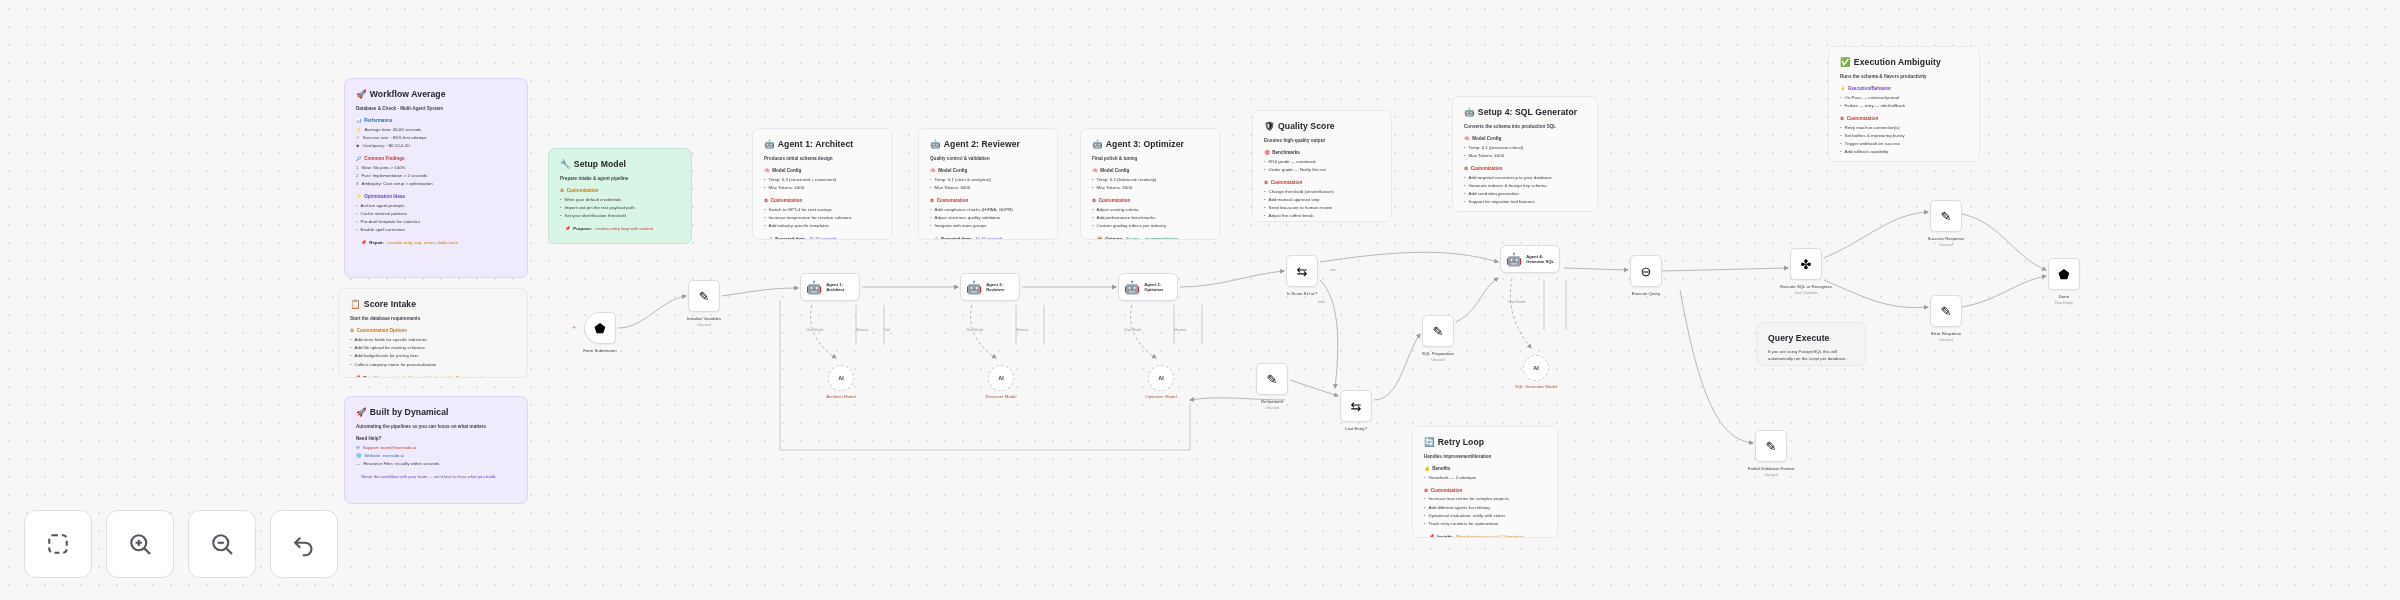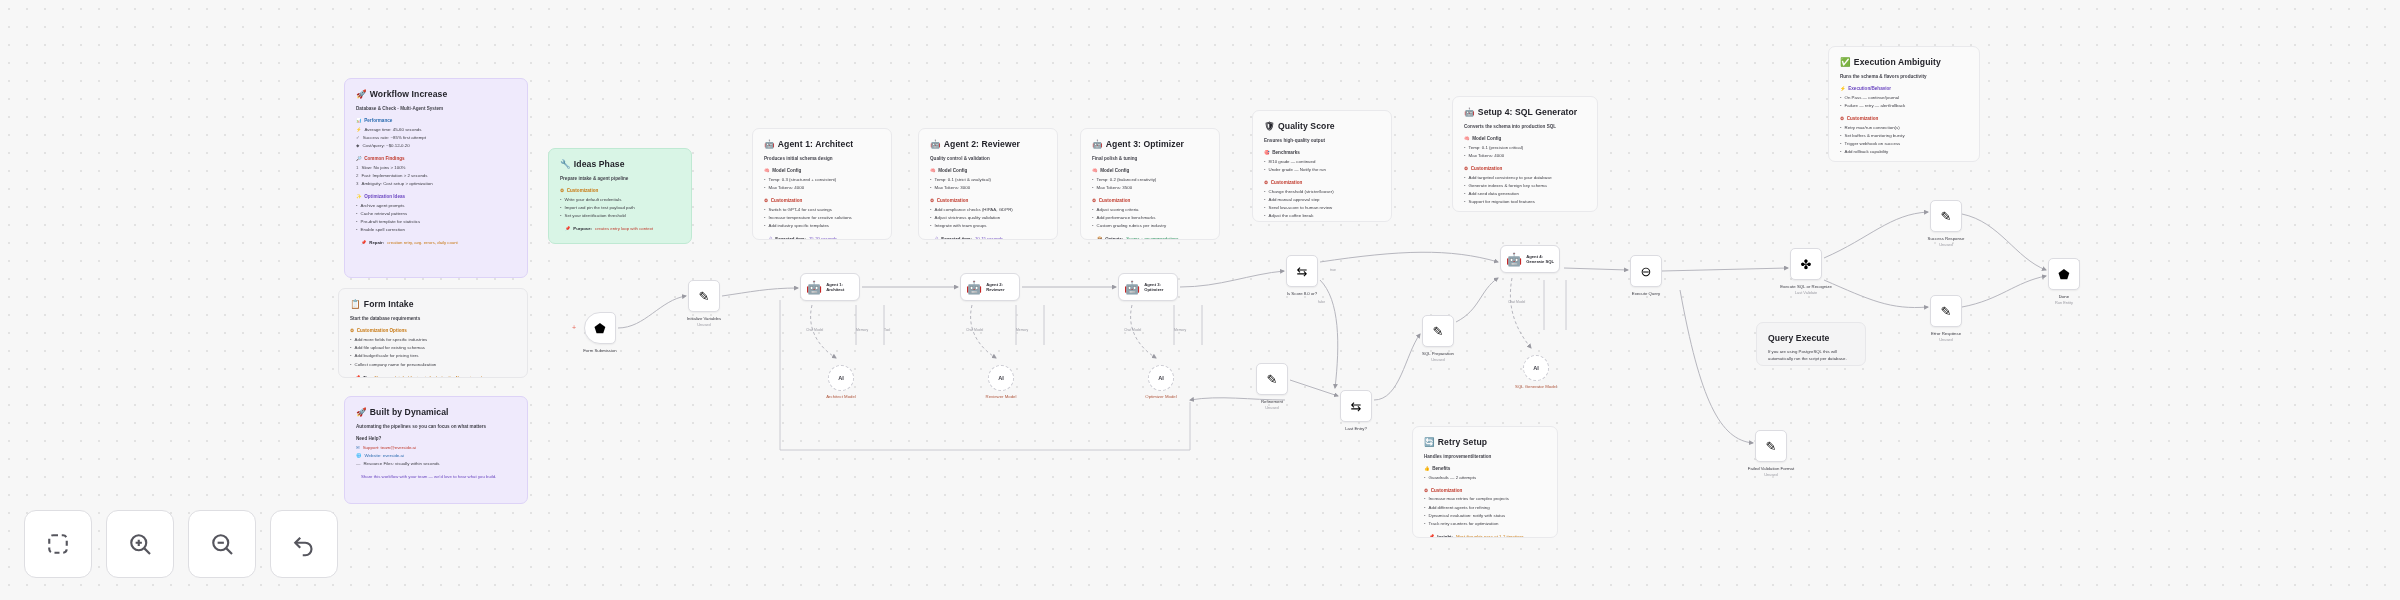--- a/index.html
+++ b/index.html
@@ -132,21 +132,21 @@
       <path d="M856,305 L856,345 M884,305 L884,345"></path>
       <path d="M1016,305 L1016,345 M1044,305 L1044,345"></path>
       <path d="M1174,305 L1174,345 M1202,305 L1202,345"></path>
       <path d="M1544,280 L1544,330 M1566,280 L1566,330"></path>
     </g>
   </svg>
 
   <div class="note purple" style="left:344px; top:78px; width:184px; height:200px;">
     <h3>
       <span>🚀</span>
-      <span>Workflow Increase</span>
+      <span>Workflow Average</span>
     </h3>
     <div class="sub">Database &amp; Check - Multi-Agent System</div>
     <div class="sechead ink-blue">
       <span>📊</span>
       <span>Performance</span>
       </div>
     <ul>
       <li>
           <span class="b">⚡</span>
           <span>Average time: 45-60 seconds</span>
@@ -203,21 +203,21 @@
     <div class="tip ink-orange">
       <span>📌</span>
       <b>Repair:</b>
       <span>creation retry, avg. errors, daily count</span>
     </div>
   </div>
 
   <div class="note plain" style="left:338px; top:288px; width:190px; height:90px;">
     <h3>
       <span>📋</span>
-      <span>Form Intake</span>
+      <span>Score Intake</span>
       </h3>
     <div class="sub">Start the database requirements</div>
     <div class="sechead ink-orange">
       <span>⚙</span>
       <span>Customization Options</span>
       </div>
     <ul>
       <li>
           <span class="b">•</span>
           <span>Add more fields for specific industries</span>
@@ -264,21 +264,21 @@
         </li>
     </ul>
     <div class="tip ink-purple">
       <span>Share this workflow with your team — we'd love to hear what you build.</span>
     </div>
   </div>
 
   <div class="note green" style="left:548px; top:148px; width:144px; height:96px;">
     <h3>
       <span>🔧</span>
-      <span>Ideas Phase</span>
+      <span>Setup Model</span>
       </h3>
     <div class="sub">Prepare intake &amp; agent pipeline</div>
     <div class="sechead ink-orange">
       <span>⚙</span>
       <span>Customization</span>
       </div>
     <ul>
       <li>
           <span class="b">•</span>
           <span>Write your default credentials</span>
@@ -565,21 +565,21 @@
           <span class="b">•</span>
           <span>Add rollback capability</span>
         </li>
     </ul>
 
   </div>
 
   <div class="note white" style="left:1412px; top:426px; width:146px; height:112px;">
     <h3>
       <span>🔄</span>
-      <span>Retry Setup</span>
+      <span>Retry Loop</span>
       </h3>
     <div class="sub">Handles improvement/iteration</div>
     <div class="sechead">
       <span>👍</span>
       <span>Benefits</span>
       </div>
     <ul>
       <li>
           <span class="b">•</span>
           <span>Guardrails — 2 attempts</span>

